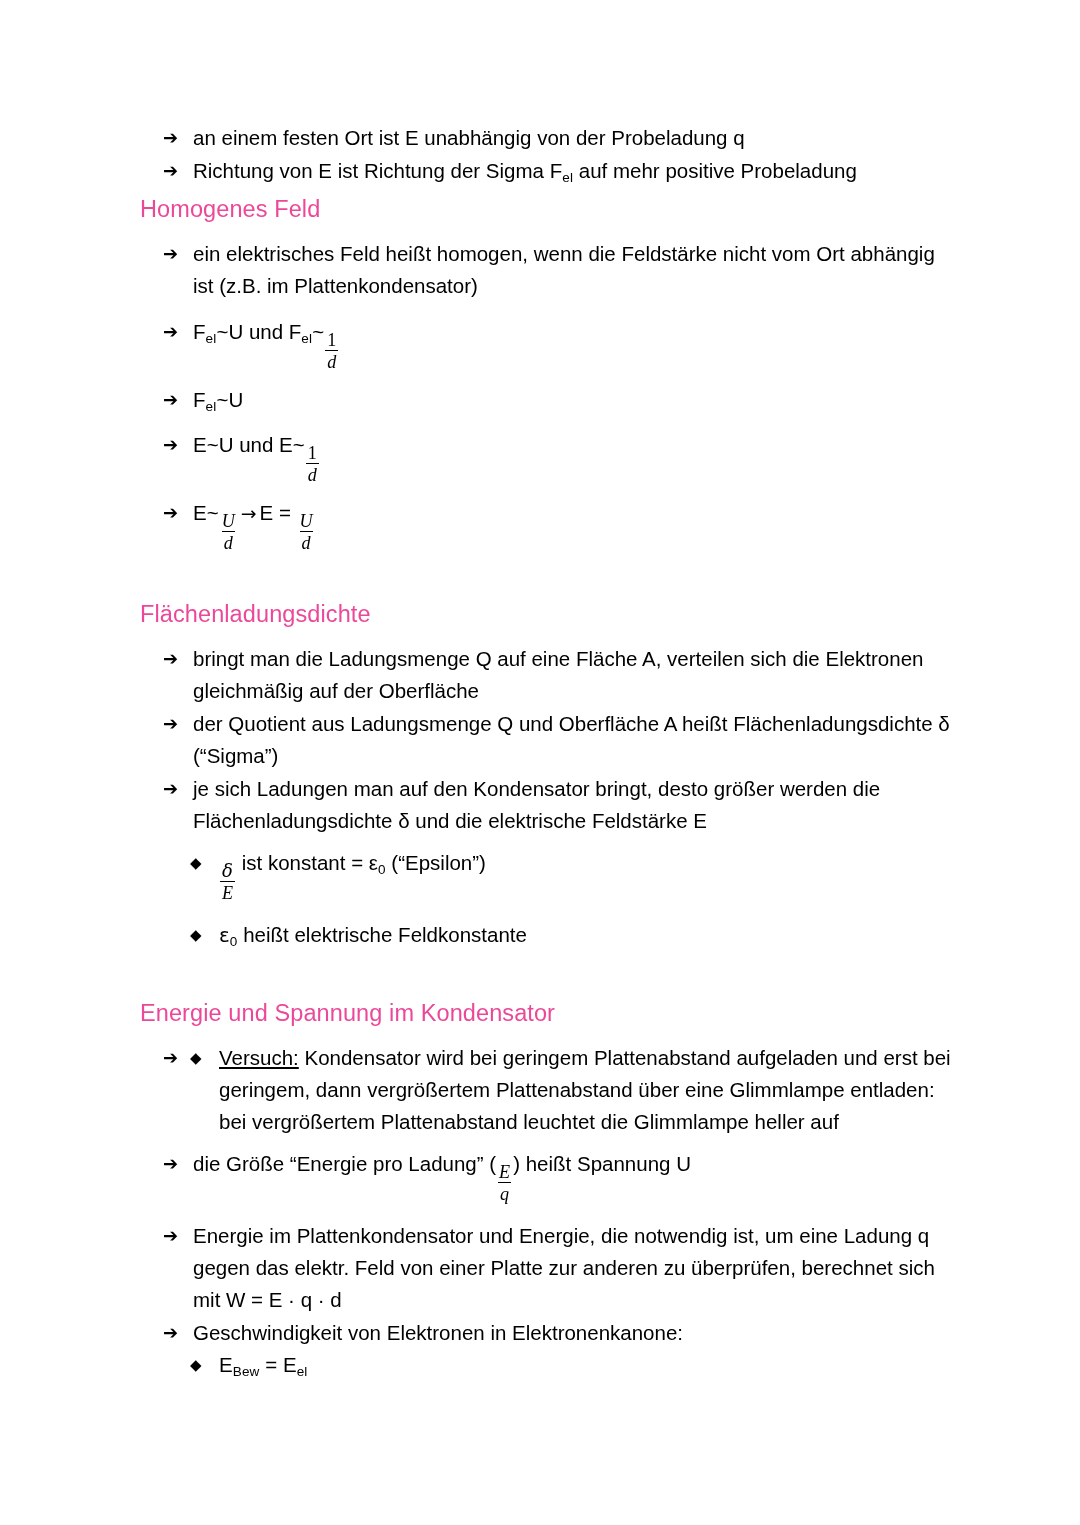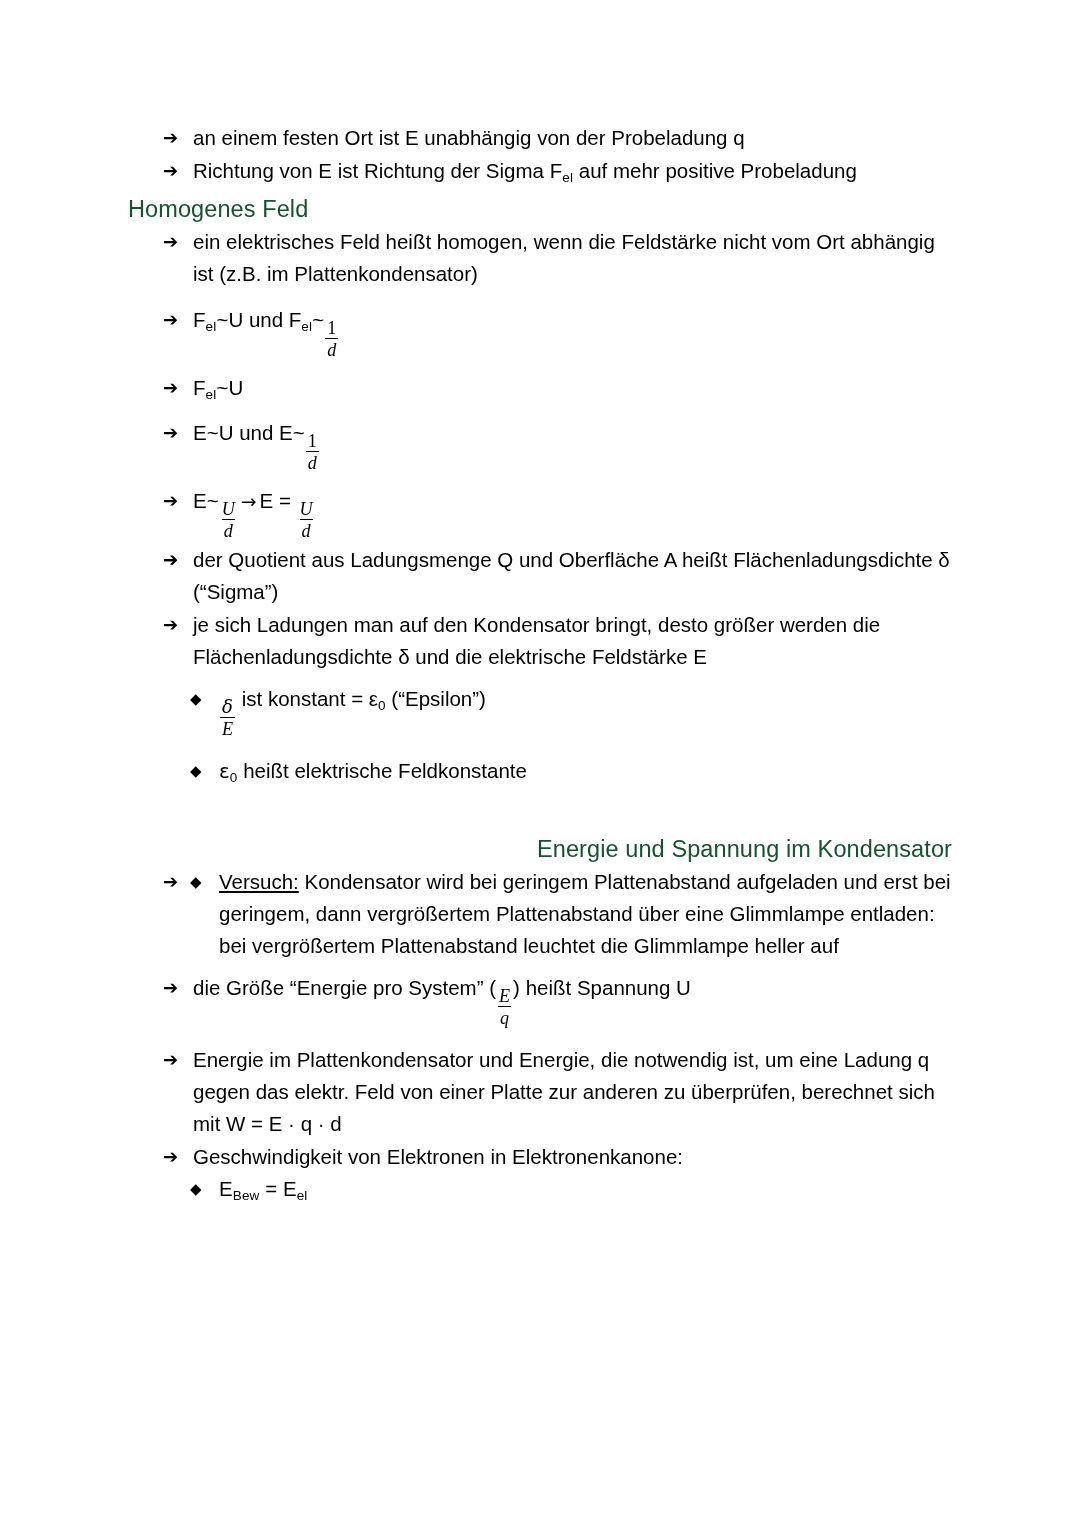--- a/index.html
+++ b/index.html
@@ -29,27 +29,27 @@
     left: 128px;
     top: 122px;
     width: 824px;
   }
 
   
   .heading {
     font-size: 23.5px;
     line-height: 34px;
     font-weight: 400;
-    color: #14532d;
-    margin: 0;
+    color: #ec4899;
+    margin: 12px;
     letter-spacing: 0.1px;
   }
   .h-homogenes { margin-top: 2px; }
   .h-flaechen  { margin-top: 42px; }
-  .h-energie   { margin-top: 42px; text-align: right; }
+  .h-energie   { margin-top: 42px; }
 
   
   ul.lvl1, ul.lvl2 {
     list-style: none;
     margin: 0;
     padding: 0;
   }
   ul.lvl1 { margin-left: 35px; }      
   ul.lvl2 { margin-left: 62px; }      
 
@@ -183,24 +183,26 @@
         <span>E~</span><span class="frac">
             <span class="num it">U</span>
             <span class="den it">d</span>
           </span><span class="thin-arrow">→</span><span>E = </span><span class="frac">
             <span class="num it">U</span>
             <span class="den it">d</span>
           </span>
       </li>
     </ul>
 
+    <h2 class="heading h-flaechen">Flächenladungsdichte</h2>
 
     <ul class="lvl1 block-after-heading">
       <li class="item">
         <span class="bullet arrow">➔</span>
+        <span>bringt man die Ladungsmenge Q auf eine Fläche A, verteilen sich die Elektronen gleichmäßig auf der Oberfläche</span>
       </li>
       <li class="item gap-sm">
         <span class="bullet arrow">➔</span>
         <span>der Quotient aus Ladungsmenge Q und Oberfläche A heißt Flächenladungsdichte δ (“Sigma”)</span>
       </li>
       <li class="item gap-sm">
         <span class="bullet arrow">➔</span>
         <span>je sich Ladungen man auf den Kondensator bringt, desto größer werden die Flächenladungsdichte δ und die elektrische Feldstärke E</span>
       </li>
     </ul>
@@ -230,21 +232,21 @@
     <ul class="lvl2" style="margin-top:0px;">
       <li class="item">
         <span class="bullet diamond">◆</span>
         <u class="plain">Versuch:</u><span> Kondensator wird bei geringem Plattenabstand aufgeladen und erst bei geringem, dann vergrößertem Plattenabstand über eine Glimmlampe entladen: bei vergrößertem Plattenabstand leuchtet die Glimmlampe heller auf</span>
       </li>
     </ul>
 
     <ul class="lvl1" style="margin-top:10px;">
       <li class="item">
         <span class="bullet arrow">➔</span>
-        <span>die Größe “Energie pro System” (</span><span class="frac">
+        <span>die Größe “Energie pro Ladung” (</span><span class="frac">
             <span class="num it">E</span>
             <span class="den it">q</span>
           </span><span>)  heißt Spannung U</span>
       </li>
 
       <li class="item gap-lg">
         <span class="bullet arrow">➔</span>
         <span>Energie im Plattenkondensator und Energie, die notwendig ist, um eine Ladung q gegen das elektr. Feld von einer Platte zur anderen zu überprüfen, berechnet sich mit W = E · q · d</span>
       </li>
 

